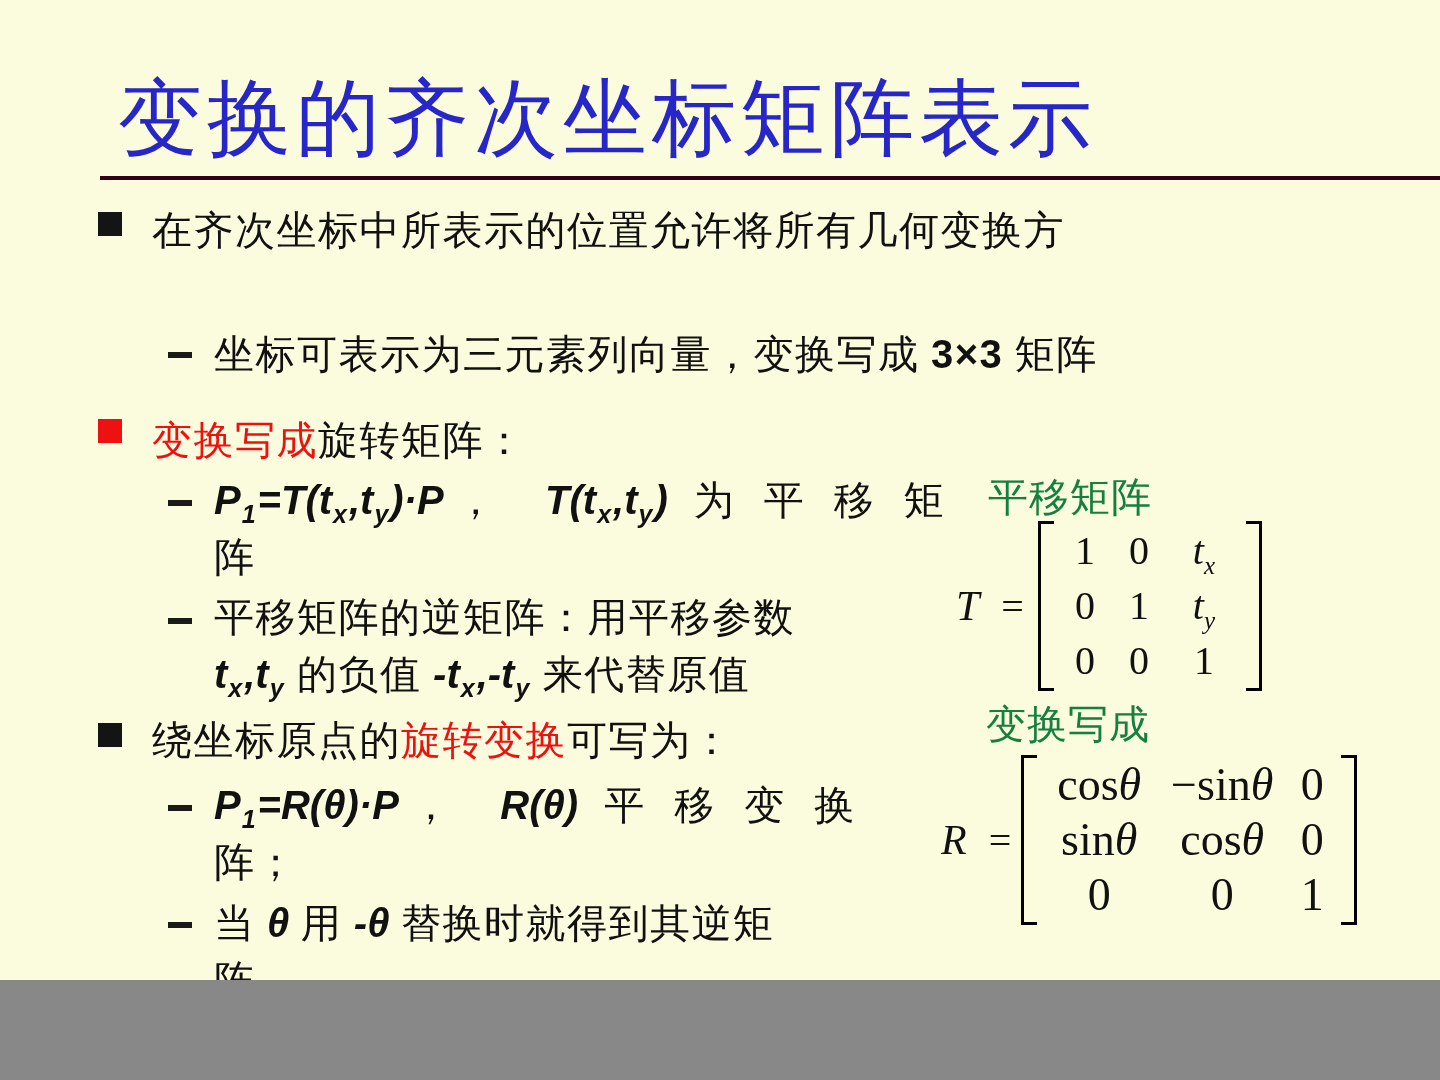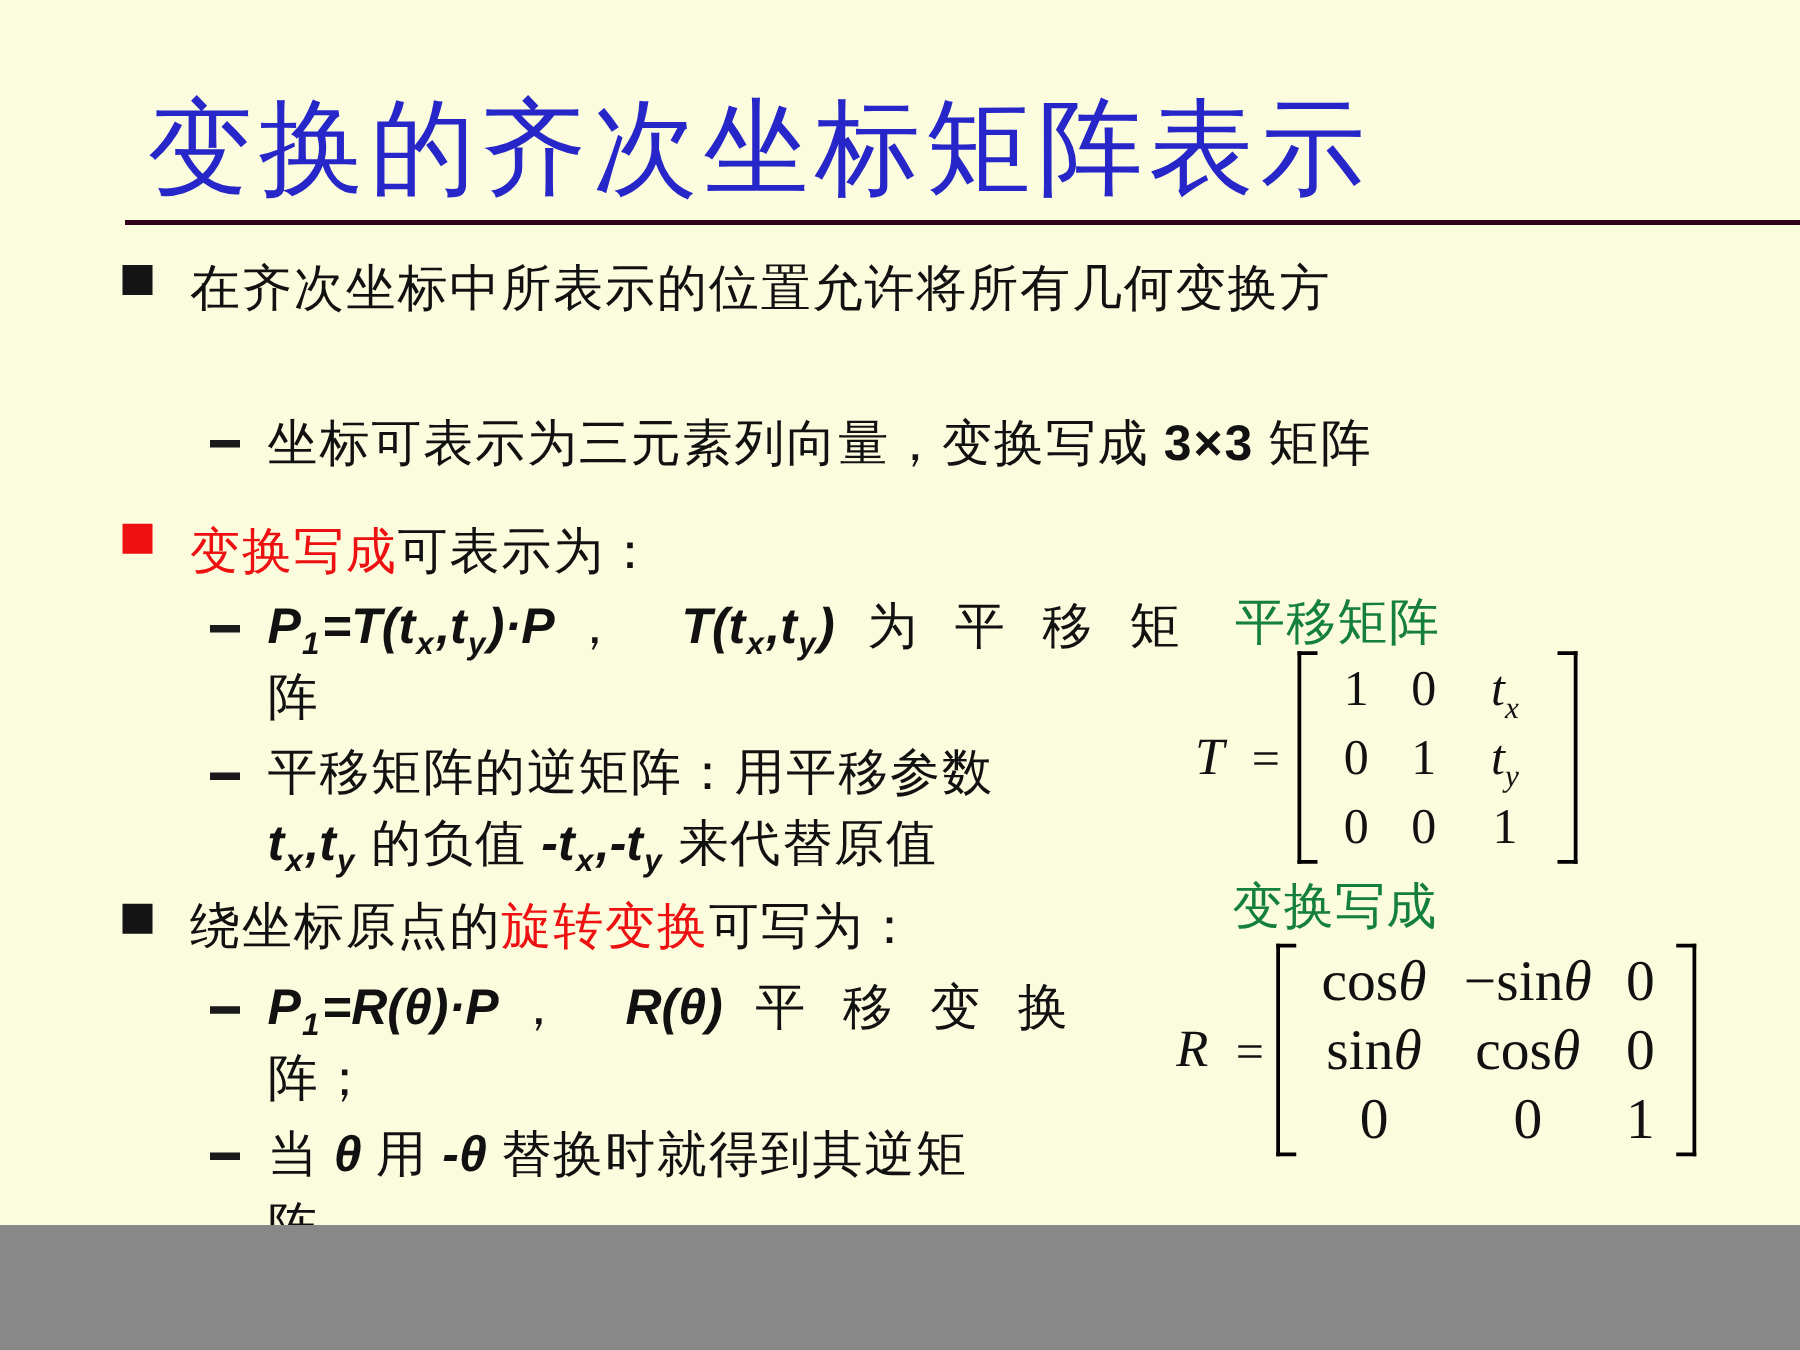--- a/index.html
+++ b/index.html
@@ -62,21 +62,21 @@
   <div class="sq" style="left:98px; top:212px;"></div>
   <div class="line" style="left:152px; top:202px;">在齐次坐标中所表示的位置允许将所有几何变换方</div>
 
   <div class="dash" style="left:168px; top:352px;"></div>
   <div class="line" style="left:214px; top:326px;">
     <span>坐标可表示为三元素列向量，变换写成 </span><span class="bold-sans">3×3</span><span> 矩阵</span>
   </div>
 
   <div class="sq red" style="left:98px; top:419px;"></div>
   <div class="line" style="left:152px; top:412px;">
-    <span class="red-text">变换写成</span><span>可表示为：</span>
+    <span class="red-text">变换写成</span><span>旋转矩阵：</span>
   </div>
 
   <div class="dash" style="left:168px; top:500px;"></div>
   <div class="line" style="left:214px; top:472px;">
     <span class="fml"><span>P</span><sub>1</sub><span>=T(t</span><sub>x</sub><span>,t</span><sub>y</sub><span>)·P</span></span><span class="comma">，</span><span class="fml"><span>T(t</span><sub>x</sub><span>,t</span><sub>y</sub><span>)</span></span><span class="spread">为平移矩</span>
   </div>
   <div class="line" style="left:214px; top:529px;">阵</div>
 
   <div class="dash" style="left:168px; top:618px;"></div>
   <div class="line" style="left:214px; top:589px;">平移矩阵的逆矩阵：用平移参数</div>

